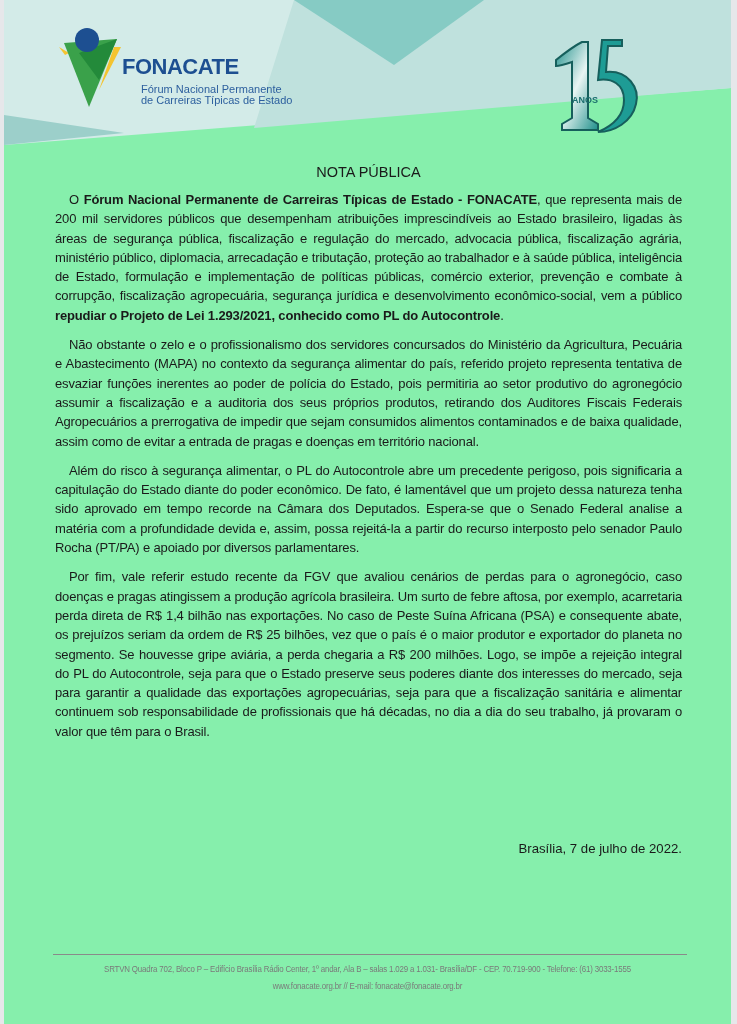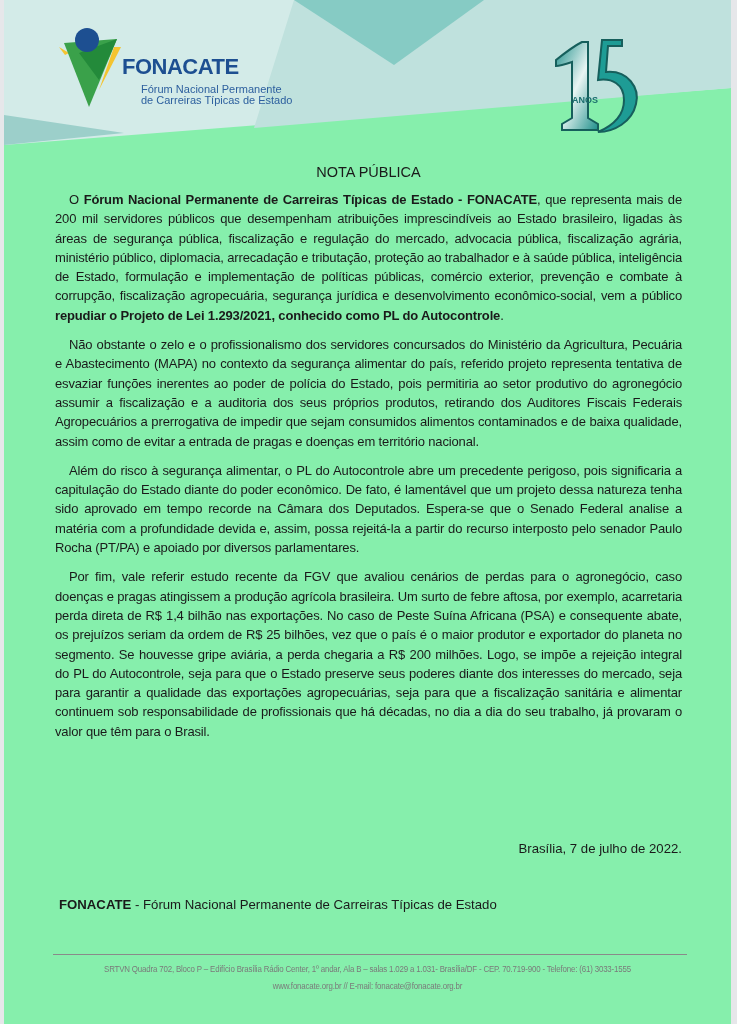--- a/index.html
+++ b/index.html
@@ -70,19 +70,18 @@
 
     <p class="para">
       <span>Além do risco à segurança alimentar, o PL do Autocontrole abre um precedente perigoso, pois significaria a capitulação do Estado diante do poder econômico. De fato, é lamentável que um projeto dessa natureza tenha sido aprovado em tempo recorde na Câmara dos Deputados. Espera-se que o Senado Federal analise a matéria com a profundidade devida e, assim, possa rejeitá-la a partir do recurso interposto pelo senador Paulo Rocha (PT/PA) e apoiado por diversos parlamentares.</span>
     </p>
 
     <p class="para">
       <span>Por fim, vale referir estudo recente da FGV que avaliou cenários de perdas para o agronegócio, caso doenças e pragas atingissem a produção agrícola brasileira. Um surto de febre aftosa, por exemplo, acarretaria perda direta de R$ 1,4 bilhão nas exportações. No caso de Peste Suína Africana (PSA) e consequente abate, os prejuízos seriam da ordem de R$ 25 bilhões, vez que o país é o maior produtor e exportador do planeta no segmento. Se houvesse gripe aviária, a perda chegaria a R$ 200 milhões. Logo, se impõe a rejeição integral do PL do Autocontrole, seja para que o Estado preserve seus poderes diante dos interesses do mercado, seja para garantir a qualidade das exportações agropecuárias, seja para que a fiscalização sanitária e alimentar continuem sob responsabilidade de profissionais que há décadas, no dia a dia do seu trabalho, já provaram o valor que têm para o Brasil.</span>
     </p>
 
     <div class="date">Brasília, 7 de julho de 2022.</div>
-    <div class="sign"><b>FONACATE</b><span> - Fórum Nacional Permanente de Carreiras Típicas de Estado</span></div>
   </div>
 
   <div class="footer-line"></div>
   <div class="addr" style="top:964px">SRTVN Quadra 702, Bloco P – Edifício Brasília Rádio Center, 1º andar, Ala B – salas 1.029 a 1.031- Brasília/DF - CEP. 70.719-900 - Telefone: (61) 3033-1555</div>
   <div class="addr" style="top:981px">www.fonacate.org.br  // E-mail: fonacate@fonacate.org.br</div>
 </div>
 
 </body></html>

